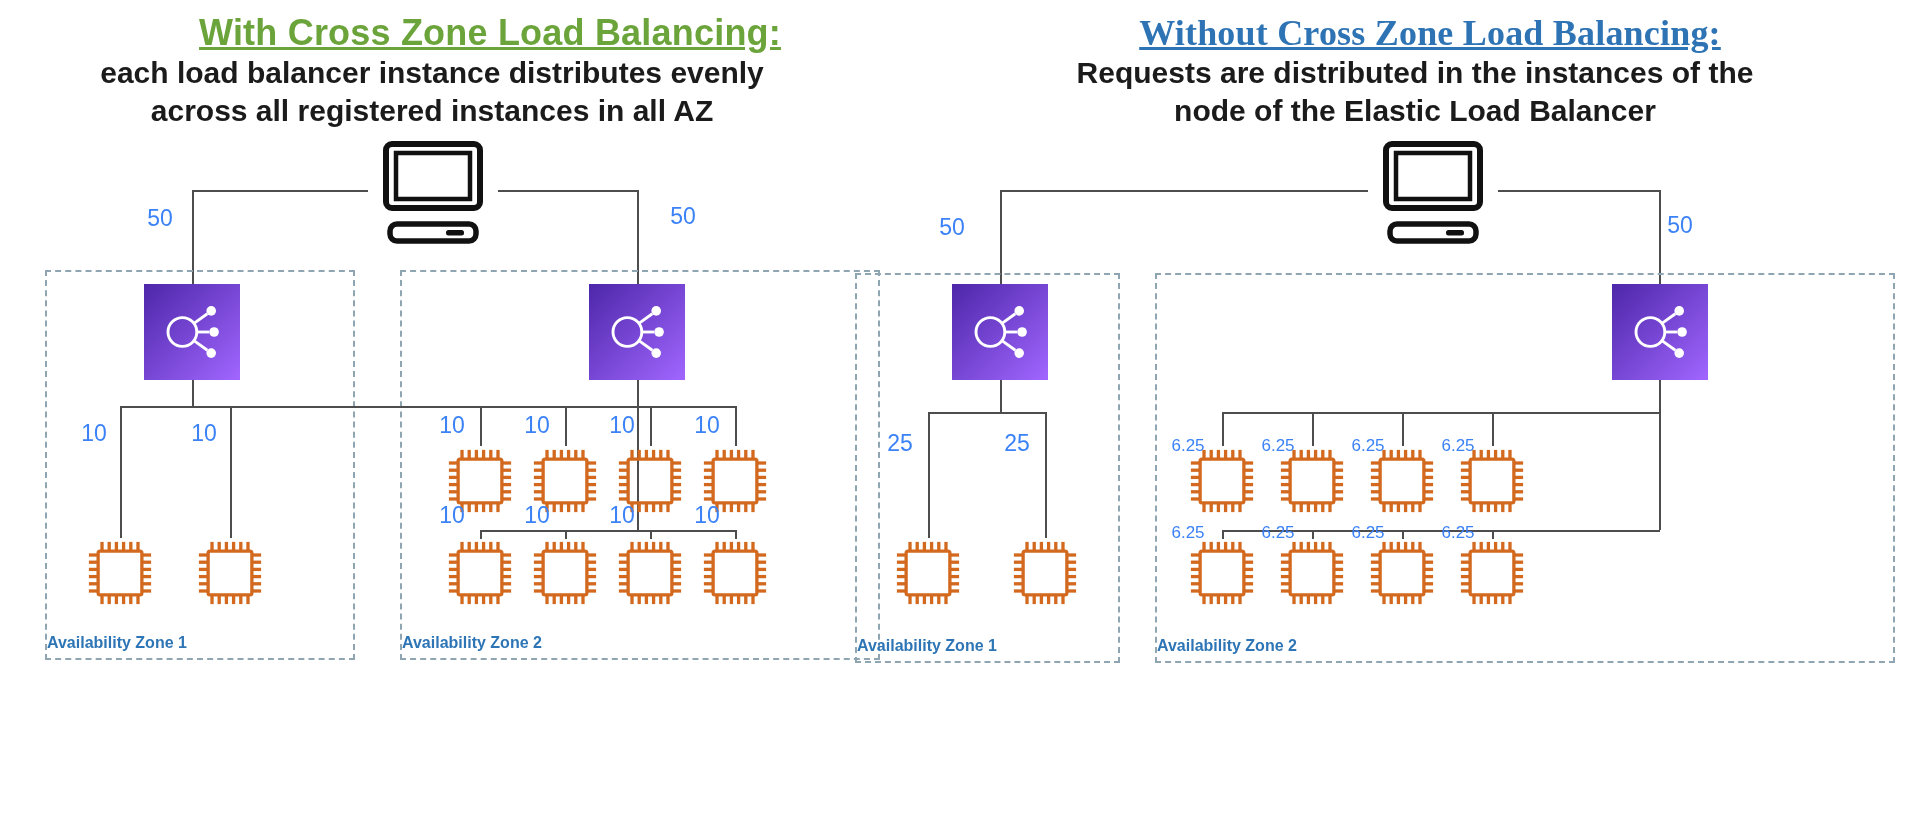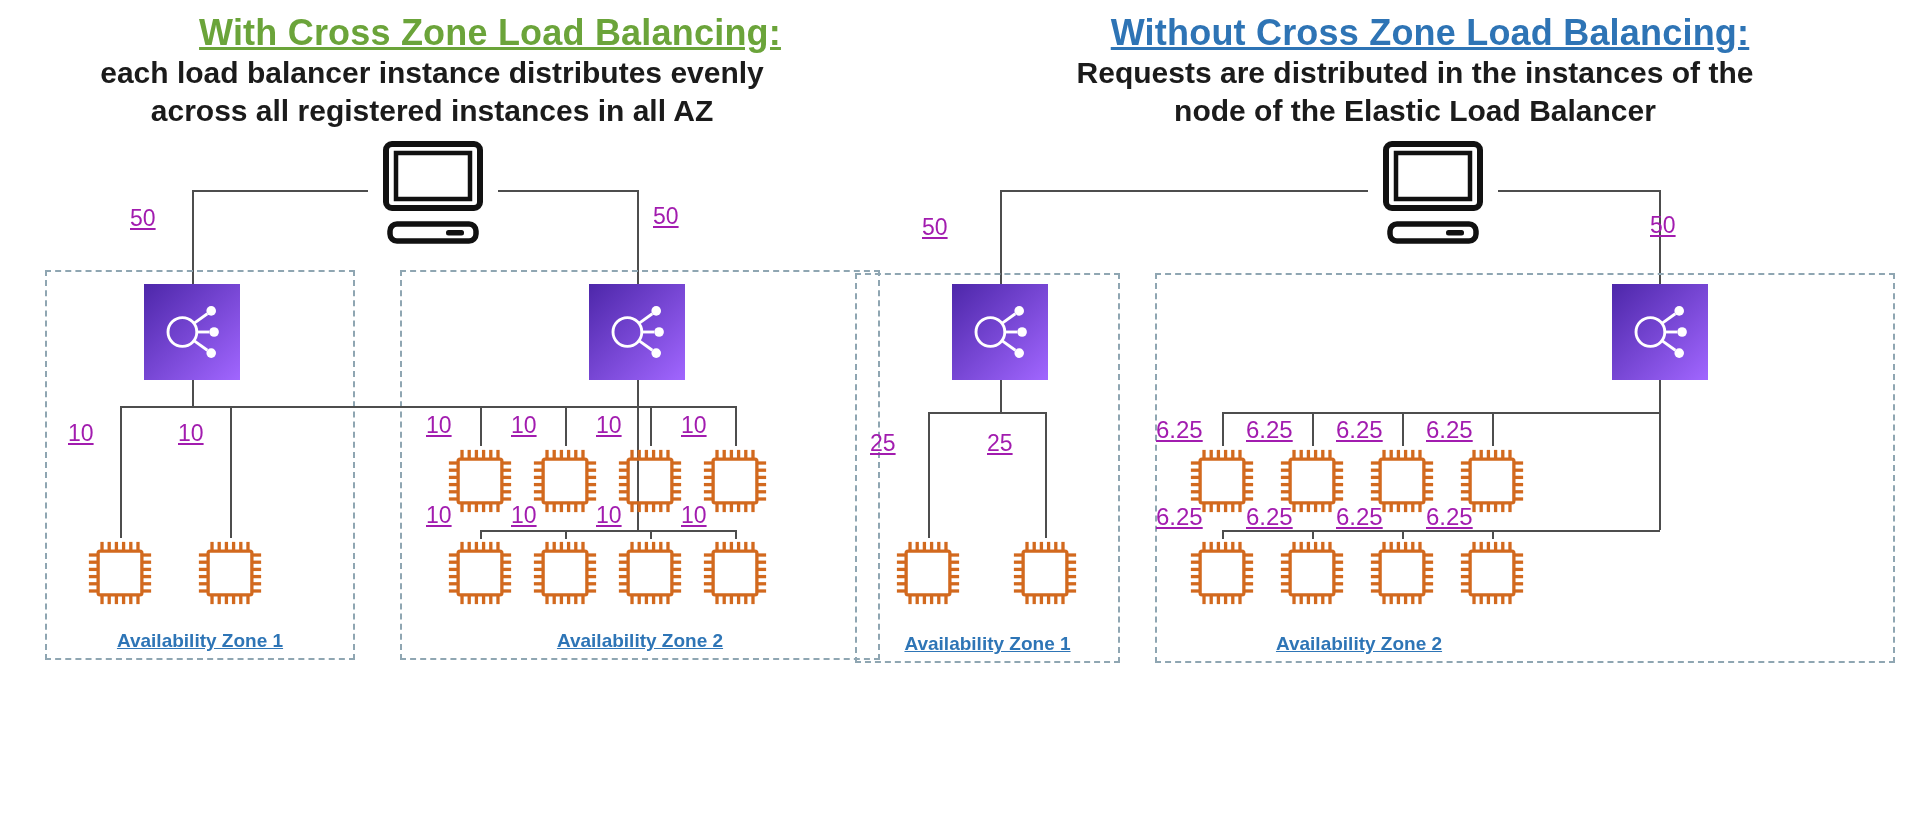--- a/index.html
+++ b/index.html
@@ -8,40 +8,39 @@
     background:#ffffff;
     font-family:"Liberation Sans", sans-serif;
     position:relative;
     overflow:hidden;
   }
   .title {
     position:absolute; font-size:36px; font-weight:bold;
     text-align:center; text-decoration:underline; letter-spacing:0.2px;
   }
   .title.green { color:var(--green-title,#6BA43A); }
-  .title.blue  { color:var(--blue-title,#2E74B5); }
+  .title.blue  { color:var(--blue-title,#2E74B5);font-family:Liberation Serif, serif; }
   .subtitle {
     position:absolute; font-size:30px; font-weight:bold;
     color:#1b1b1b; text-align:center;
   }
   .hline { position:absolute; height:1.5px; background:var(--line-color,#4d4d4d); }
   .vline { position:absolute; width:1.5px;  background:var(--line-color,#4d4d4d); }
   .num {
-    position:absolute; font-size:23px; color:#a21caf; text-decoration:underline;
+    position:absolute; font-size:23px; color:#3b82f6; text-align:center;
   }
-  .num.small { font-size:24px; }
+  .num.small { font-size:17px;margin-top:20px; }
   .az-box {
     position:absolute;
     border:2px dashed var(--box-border,#8FA6B2);
   }
   .zone-label {
     position:absolute; bottom:6px; left:0; right:0;
-    text-align:center; font-size:19px; font-weight:bold;
+    text-align:left; font-size:16px; font-weight:bold;
     color:var(--zone-blue,#2E75B6);
-    text-decoration:underline;
   }
   .chip { position:absolute; width:70px; height:70px; }
   .lb { position:absolute; width:96px; height:96px; }
   .computer { position:absolute; width:130px; height:105px; }
   .panel { position:absolute; left:0; top:0; width:1920px; height:836px; }
 </style>
 </head>
 <body>
 
 <svg width="0" height="0" style="position:absolute" aria-hidden="true">

